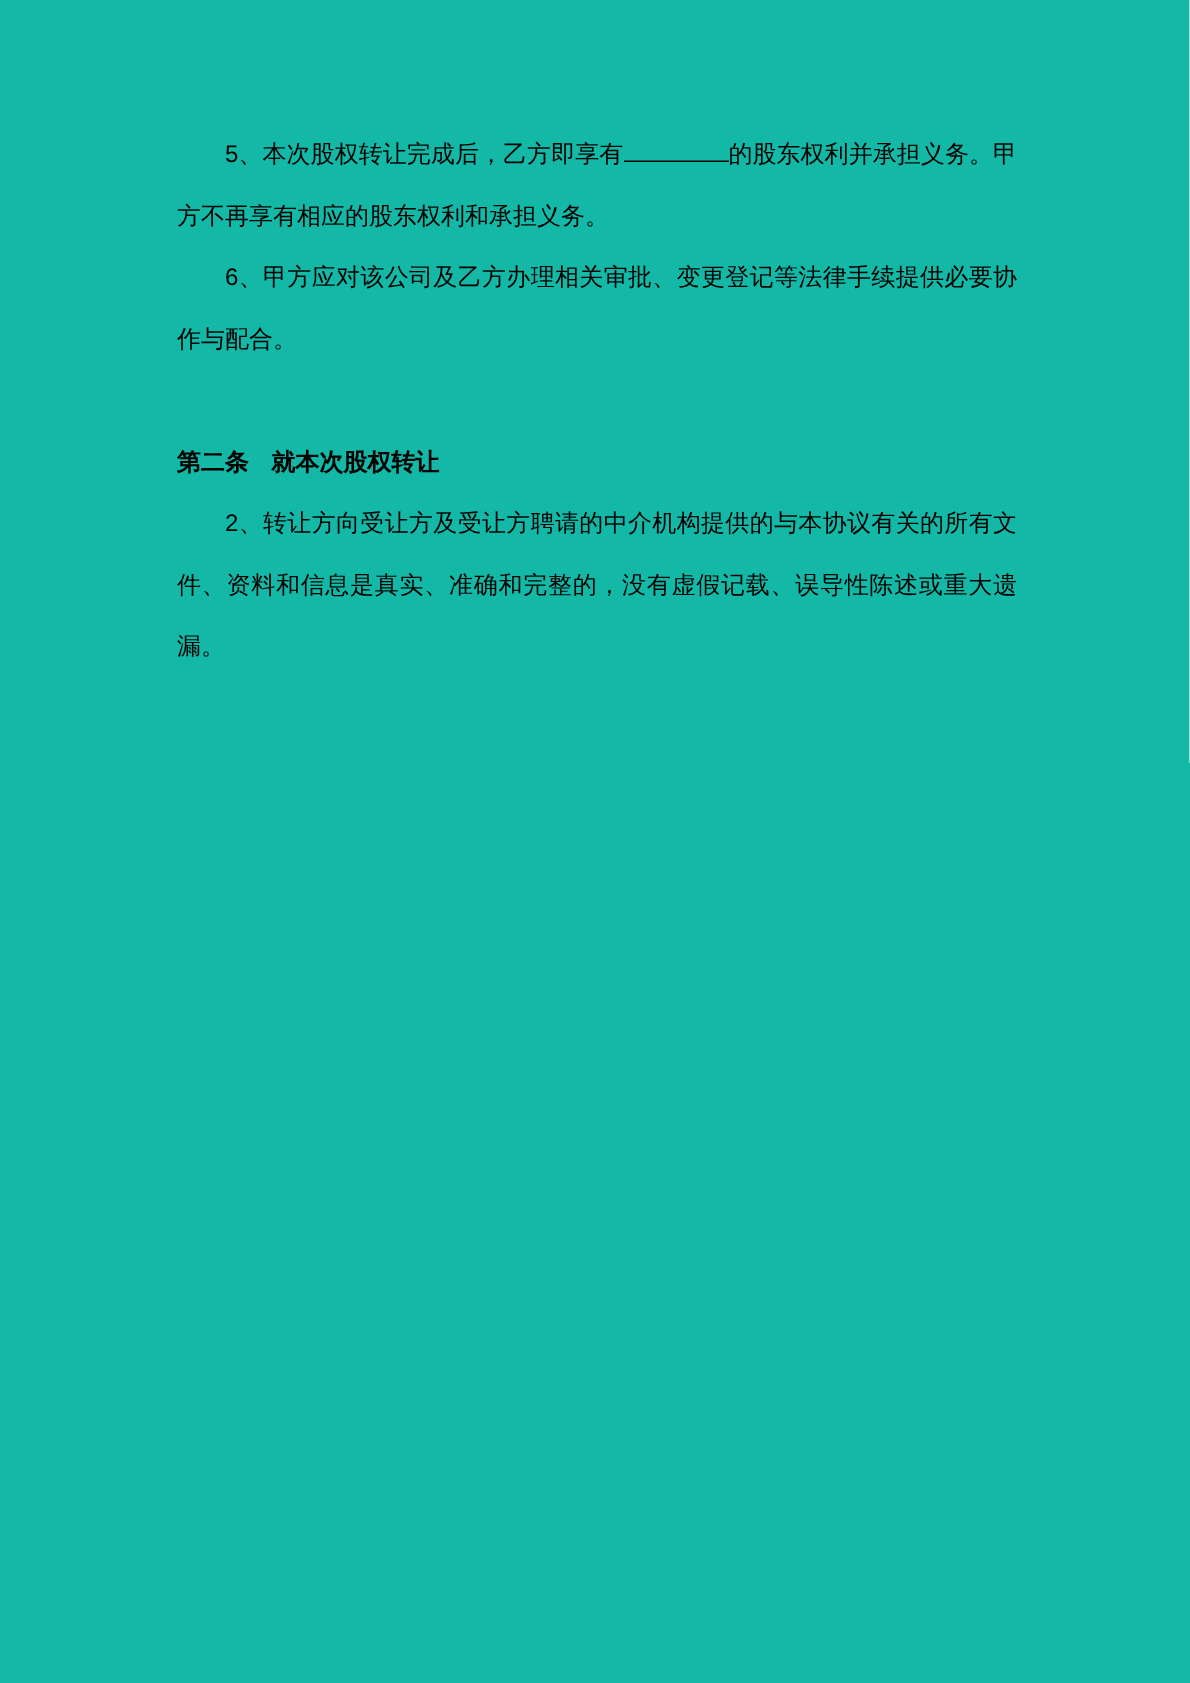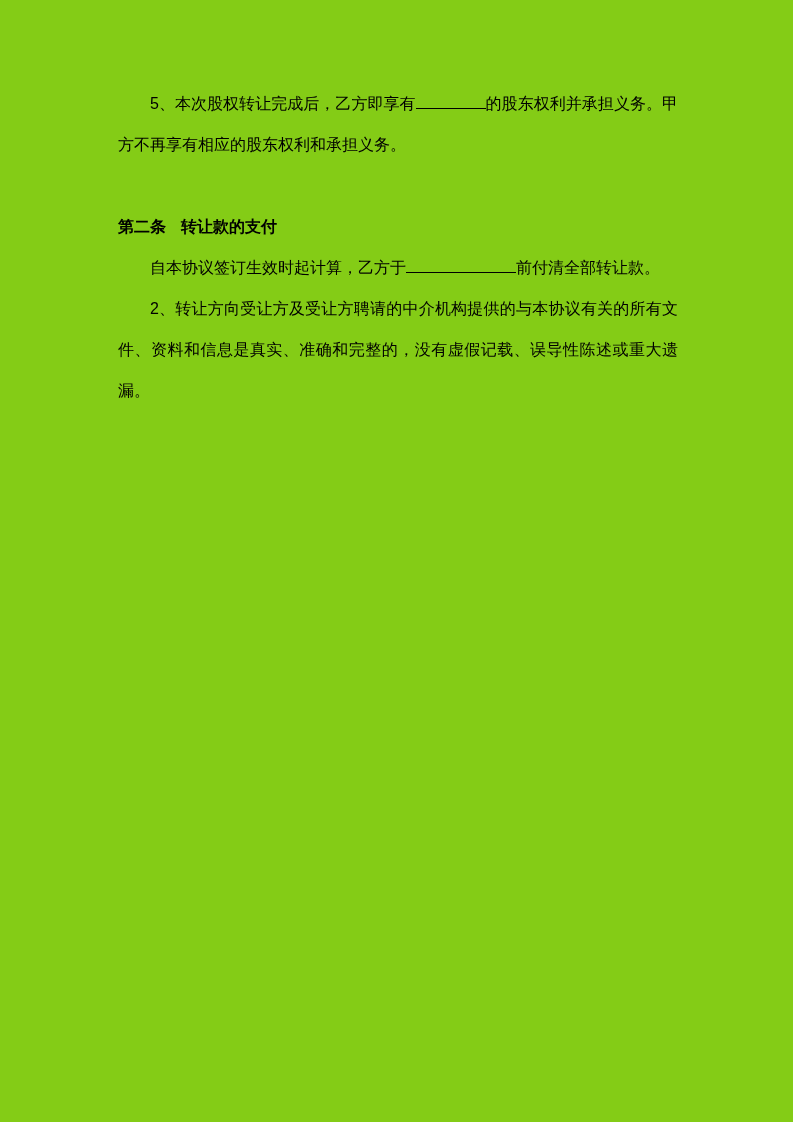--- a/index.html
+++ b/index.html
@@ -5,21 +5,21 @@
   html, body {
     margin: 0;
     padding: 0;
     background: #ffffff;
   }
   .page {
     position: relative;
     width: 793px;
     height: 1122px;
     box-sizing: border-box;
-    background: #84cc16;
+    background: #14b8a6;
     padding: 83px 115px 0 118px;
     font-family: "Liberation Sans", sans-serif;
     font-size: 16px;
     line-height: 41px;
     color: #000000;
     overflow: hidden;
   }
   .content {
     width: 560px;
   }
@@ -49,22 +49,22 @@
   .blank-long  { width: 110px; }
 </style>
 </head>
 <body>
 
 <div class="page">
   <div class="content">
 
     <p class="para"><span>5、本次股权转让完成后，乙方即享有</span><span class="blank blank-short"></span><span>的股东权利并承担义务。甲方不再享有相应的股东权利和承担义务。</span></p>
 
+    <p class="para">6、甲方应对该公司及乙方办理相关审批、变更登记等法律手续提供必要协作与配合。</p>
 
-    <h2 class="article-heading"><span>第二条</span><span class="article-title">转让款的支付</span></h2>
+    <h2 class="article-heading"><span>第二条</span><span class="article-title">就本次股权转让</span></h2>
 
-    <p class="para"><span>自本协议签订生效时起计算，乙方于</span><span class="blank blank-long"></span><span>前付清全部转让款。</span></p>
 
 
     <p class="para">2、转让方向受让方及受让方聘请的中介机构提供的与本协议有关的所有文件、资料和信息是真实、准确和完整的，没有虚假记载、误导性陈述或重大遗漏。</p>
 
   </div>
 </div>
 
 </body></html>

